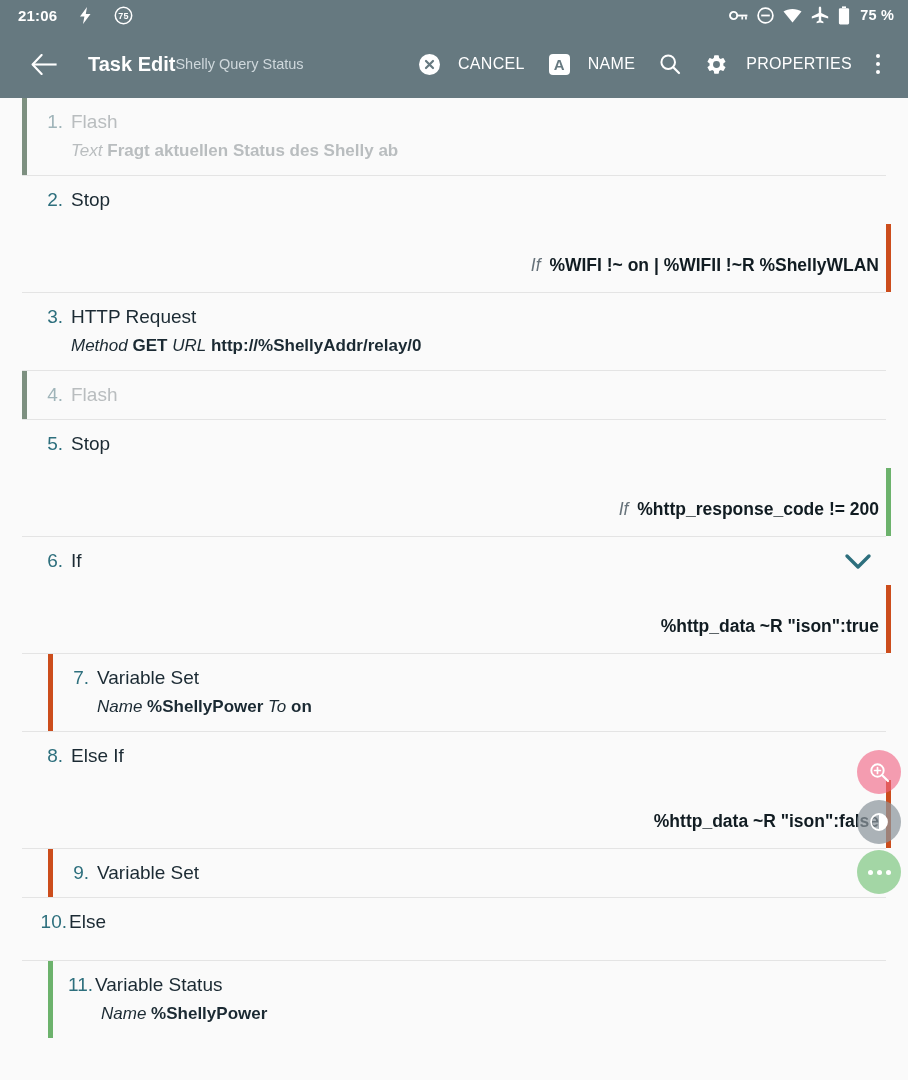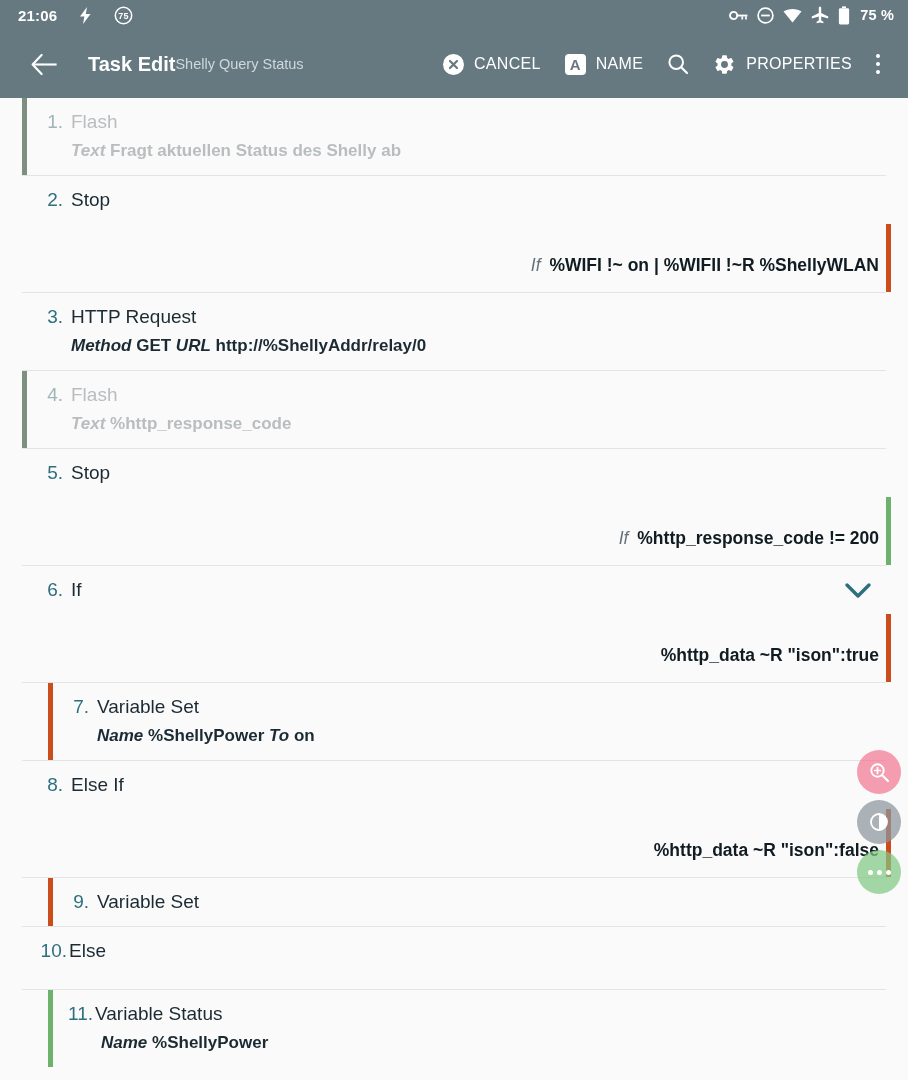--- a/index.html
+++ b/index.html
@@ -27,21 +27,21 @@
   .app-bar{
     height:68px; background:#667980; color:#fff;
     display:flex; align-items:center; padding:0 10px 0 22px;
   }
   .back-btn{width:44px;height:44px;display:flex;align-items:center;justify-content:center;flex:0 0 auto;}
   .titles{margin-left:22px; display:flex; flex-direction:row; justify-content:center;}
   .title{font-size:20px; font-weight:bold; line-height:23px; color:#ffffff;}
   .subtitle{font-size:14.5px; line-height:19px; color:#cfd8dc; margin-top:2px;}
   .actions{margin-left:auto; display:flex; align-items:center; gap:0px;}
   .action{
-    display:flex; align-items:center; gap:10px;
+    display:flex; align-items:center; gap:18px;
     font-size:16px; font-weight:normal; letter-spacing:.3px;
     color:#ffffff; padding:6px 6px; white-space:nowrap;
   }
   .action.gap{margin-left:12px;}
   .badge-x{
     width:21px;height:21px;border-radius:50%;background:#ffffff;
     display:flex;align-items:center;justify-content:center;flex:0 0 auto;
   }
   .badge-a{
     width:21px;height:21px;border-radius:4px;background:#ffffff;color:#667980;
@@ -76,21 +76,21 @@
   }
   .act-name.dim{color:#b9bdbf;}
   .act-name.tight{padding-left:2px;}
 
   .params{
     font-size:17px; line-height:24px; color:#1b2a33;
     padding-left:44px; margin-top:5px; white-space:nowrap;
   }
   .params.indent2{padding-left:48px;}
   .params.dim{color:#b9bdbf;}
-  .pk{font-style:italic; font-weight:bold;margin-top:29px;}
+  .pk{font-style:italic; font-weight:normal;margin-top:29px;}
   .pv{font-weight:bold;}
 
   
   .cond-wrap{position:relative; display:flex; justify-content:flex-end; align-items:stretch;}
   .cond{
     padding:30px 0 16px 0; text-align:right;
     font-size:17.5px; line-height:22px; color:#111c22; white-space:nowrap;
   }
   .cond .if{font-style:italic; color:#66727a; font-weight:normal; margin-right:4px;}
   .cond .expr{font-weight:bold;}
@@ -278,24 +278,20 @@
   </div>
 
   <div class="block">
     <div class="row">
       <div class="bar green-dim"></div>
       <div class="row-body">
         <div class="line1">
           <span class="num dim numcol">4.</span>
           <span class="act-name dim">Flash</span>
         </div>
-        <div class="params dim">
-          <span class="pk">Text</span>
-          <span class="pv">%http_response_code</span>
-        </div>
       </div>
     </div>
     <div class="divider"></div>
   </div>
 
   <div class="block">
     <div class="row">
       <div class="bar"></div>
       <div class="row-body">
         <div class="line1">

